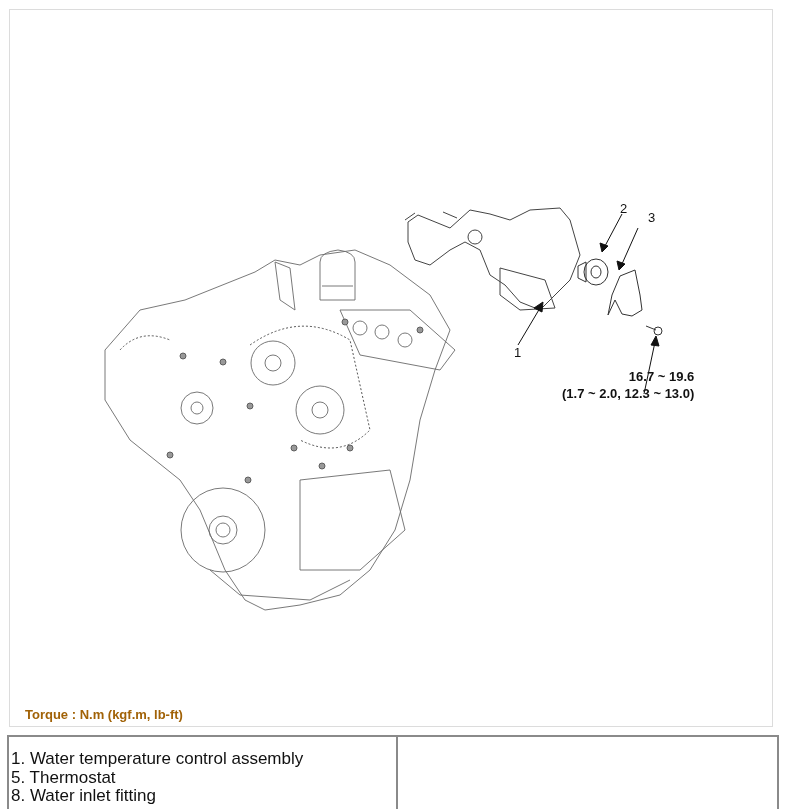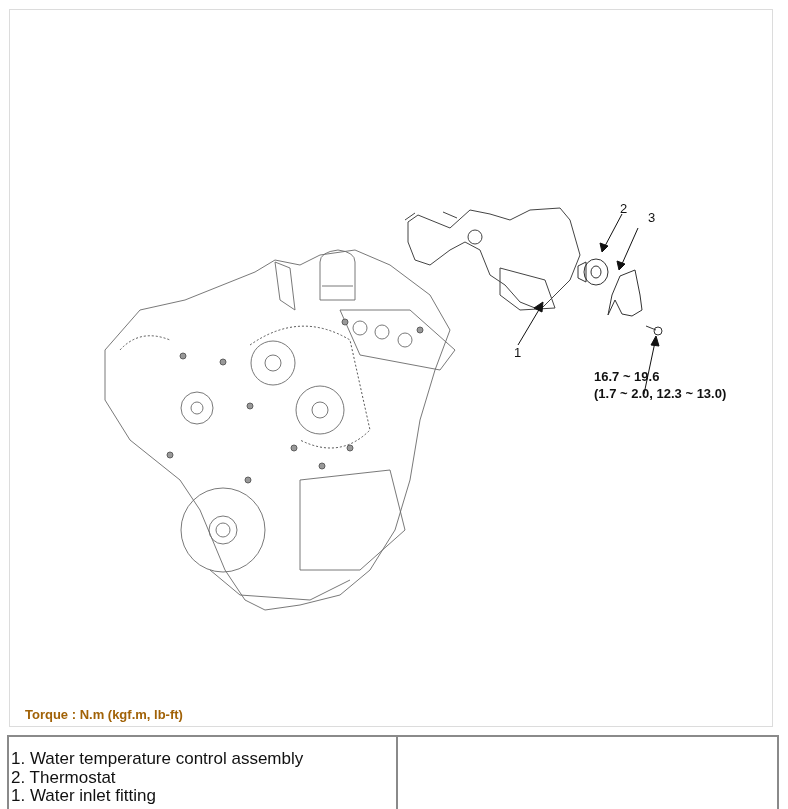--- a/index.html
+++ b/index.html
@@ -1,20 +1,20 @@
 <!DOCTYPE html>
 <html><head>
 <meta charset="utf-8">
 <style>
   html, body { margin:0; padding:0; background:#ffffff; }
   body { width:788px; height:809px; position:relative; overflow:hidden; font-family:"Liberation Sans", sans-serif; color:#000; }
   .figure-frame { position:absolute; left:9px; top:9px; width:764px; height:718px; border:1px solid #dcdcdc; box-sizing:border-box; background:#fff; }
   .diagram { position:absolute; left:0; top:0; width:764px; height:718px; }
   .callout { position:absolute; font-size:13px; color:#111; }
-  .torque-spec { position:absolute; left:584px; top:358px; font-size:13px; font-weight:bold; text-align:left; line-height:17px; color:#111; }
+  .torque-spec { position:absolute; left:552px; top:358px; font-size:13px; font-weight:bold; text-align:right; line-height:17px; color:#111; }
   .torque-label { position:absolute; left:15px; top:697px; font-size:13px; font-weight:bold; color:#a16207; }
   table.legend { position:absolute; left:7px; top:735px; width:772px; height:63px; border-collapse:collapse; border:2px solid #8a8a8a; }
   table.legend td { border:2px solid #8a8a8a; vertical-align:top; padding:13px 2px; font-size:17px; line-height:18.5px; color:#111; }
   table.legend td.left { width:383px; }
   .legend-line { display:block; white-space:nowrap; }
 </style>
 </head>
 <body>
 
 <div class="figure-frame">
@@ -110,19 +110,19 @@
   </div>
 
   <div class="torque-label">Torque : N.m (kgf.m, lb-ft)</div>
 </div>
 
 <table class="legend">
   <tbody>
       <tr>
     <td class="left">
       <span class="legend-line">1. Water temperature control assembly</span>
-      <span class="legend-line">2. Thermostat</span>
-      <span class="legend-line">1. Water inlet fitting</span>
+      <span class="legend-line">5. Thermostat</span>
+      <span class="legend-line">8. Water inlet fitting</span>
     </td>
     <td></td>
   </tr>
 </tbody>
   </table>
 
 </body></html>

